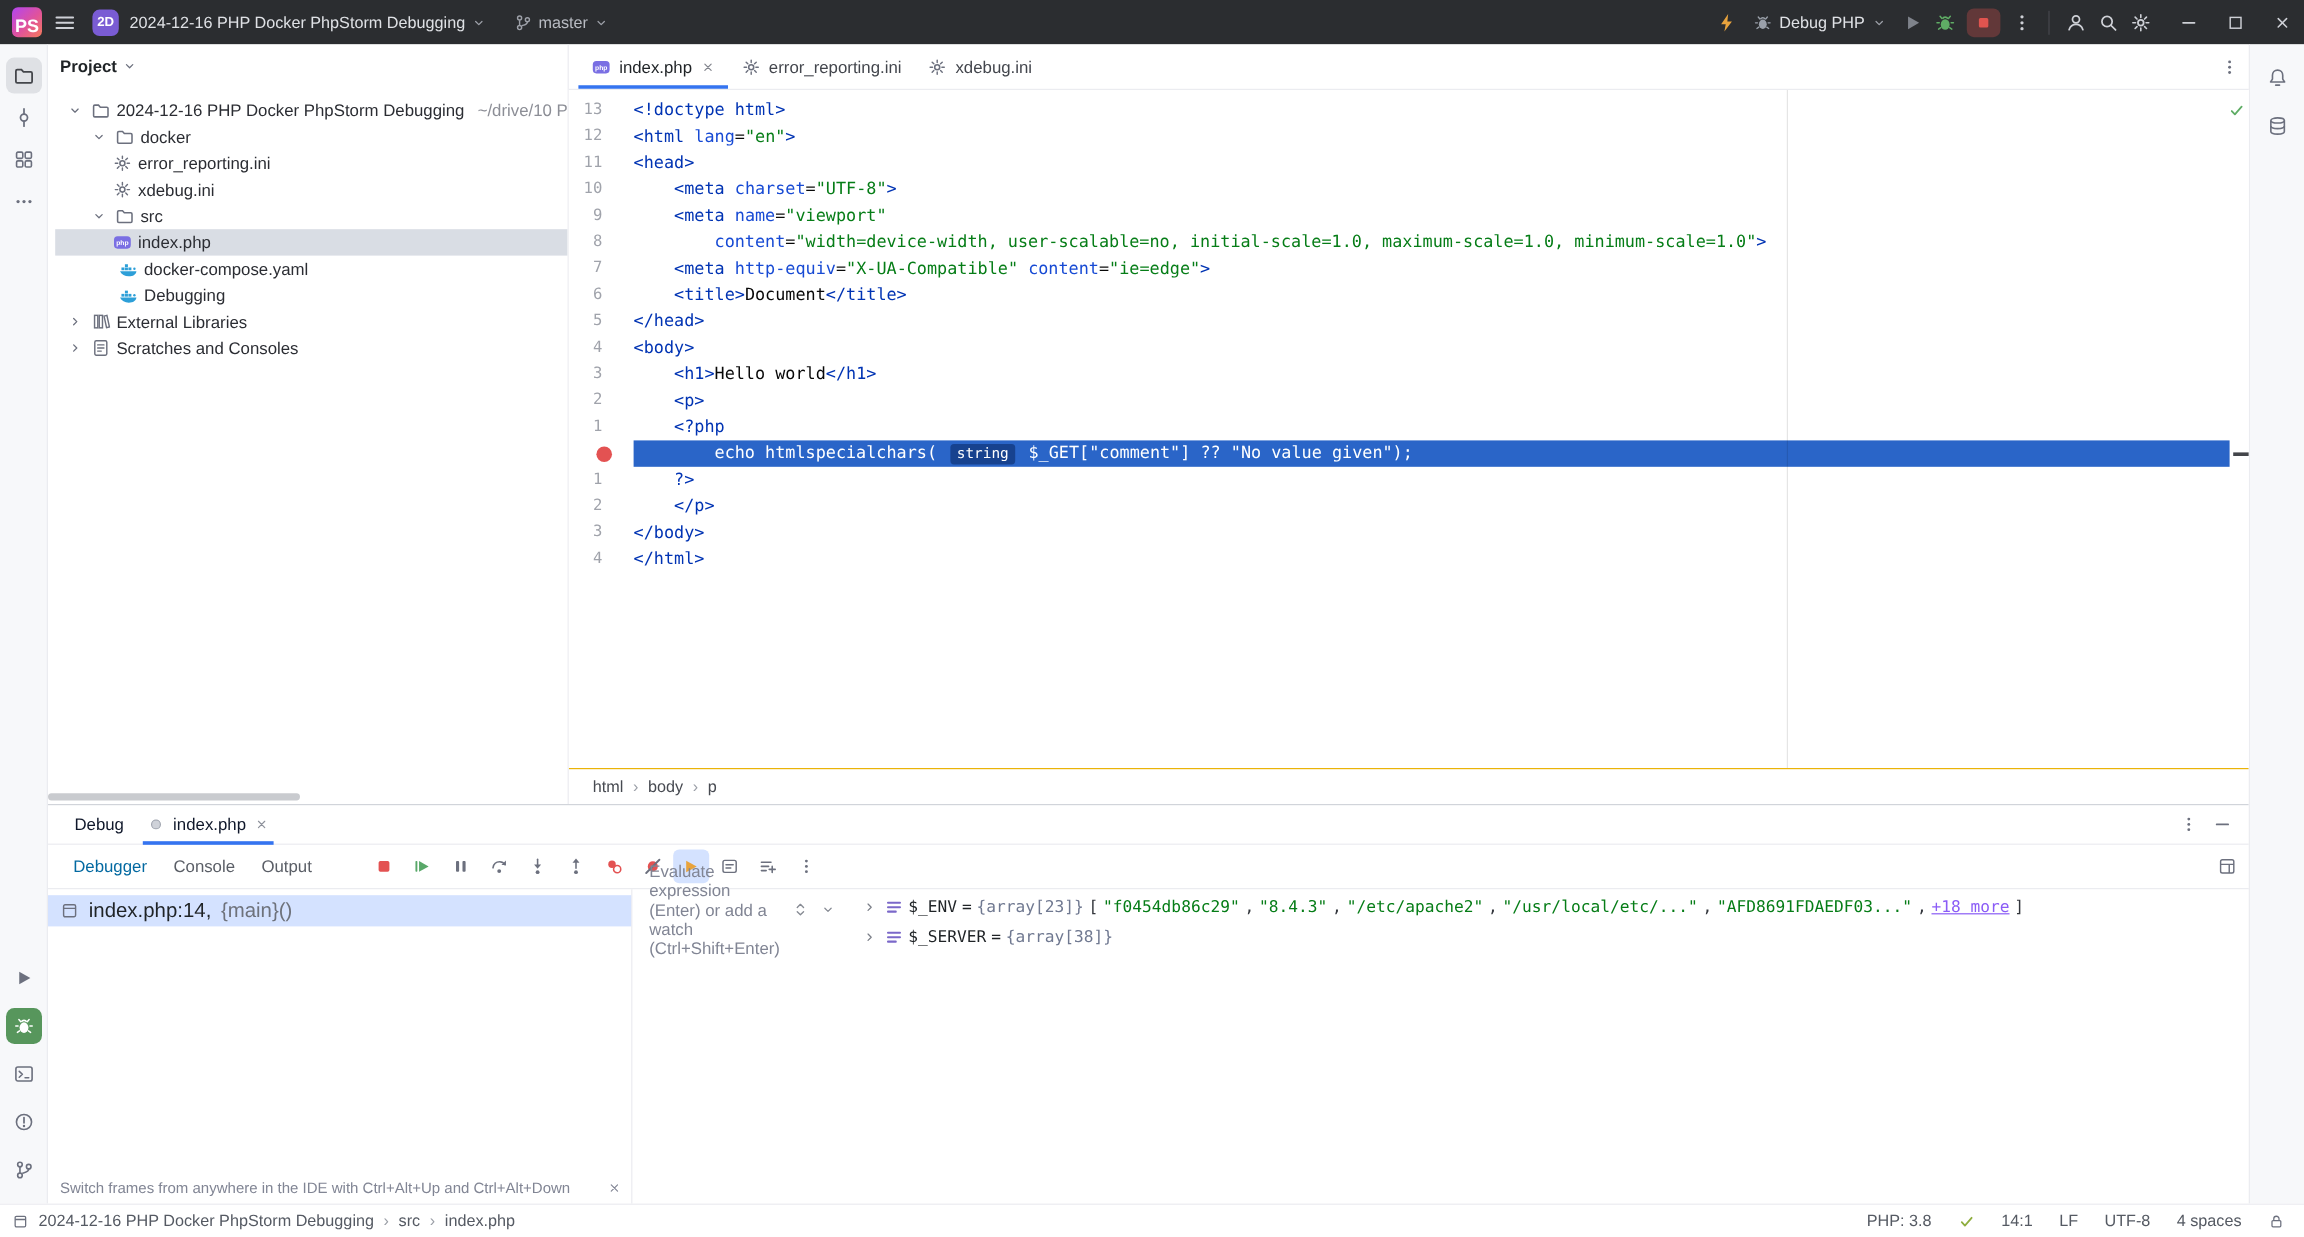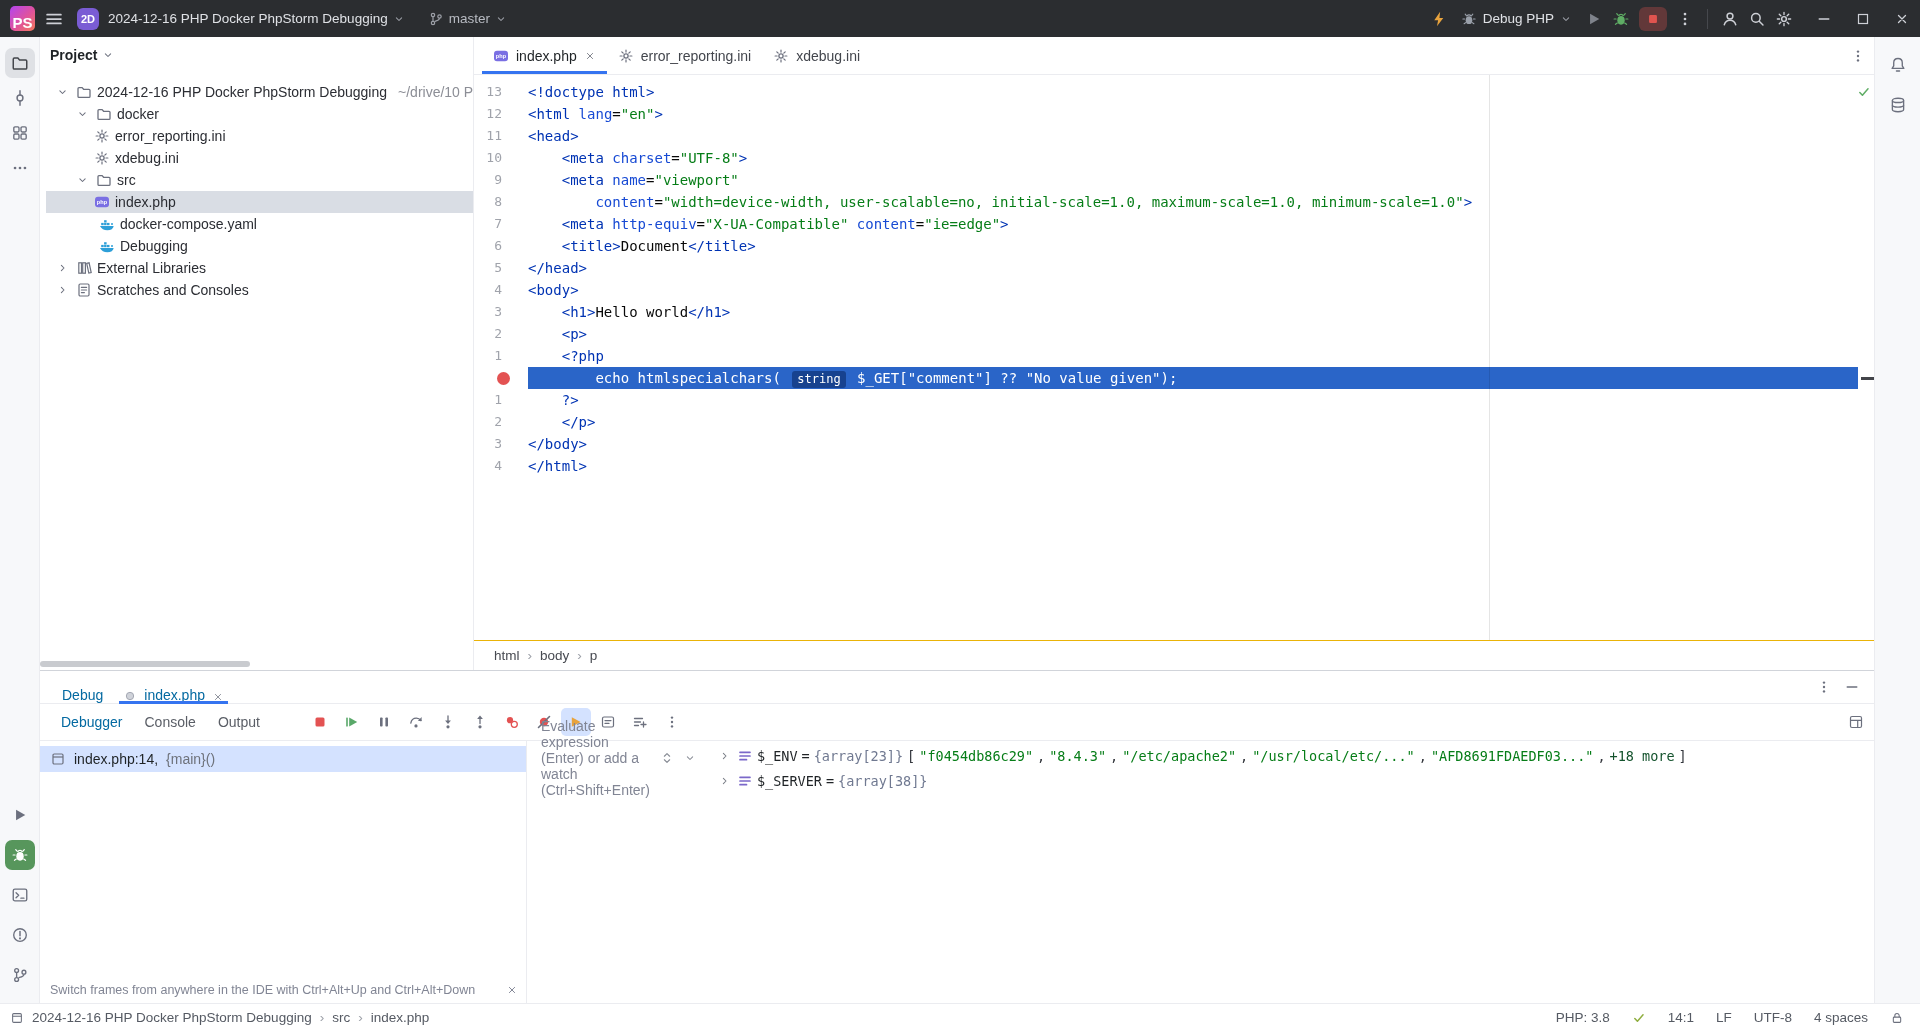--- a/index.html
+++ b/index.html
@@ -76,49 +76,49 @@
   .code-line.exec .lc { background:#2a65c8; }
   .code-line.exec .lc span { color:#fff; }
   .chip { display:inline-block; background:#17428f; color:#fff !important; border-radius:3px; padding:0 5px; margin:0 3px; font-size:12px; line-height:17px; }
 
   .crumbs-row { height:30px; flex:0 0 30px; border-top:1px solid #eab308; display:flex; align-items:center; padding-left:20px; font-size:13.5px; color:#474a51; gap:8px; }
   .crumb-sep { color:#9ca0a8; }
 
   
   .debug { height:333px; flex:0 0 333px; border-top:1px solid #d1d4da; background:#fff; display:flex; flex-direction:column; }
   .dbg-tabs { height:33px; flex:0 0 33px; display:flex; align-items:stretch; padding:0 8px 0 12px; border-bottom:1px solid #ebecf0; }
-  .dtab { display:flex; align-items:flex-end; gap:7px; padding:0 10px; font-size:14px; color:#0369a1; position:relative; }
+  .dtab { display:flex; align-items:center; gap:7px; padding:0 10px; font-size:14px; color:#0f172a; position:relative; }
   .dtab.active::after { content:""; position:absolute; left:6px; right:6px; bottom:-1px; height:3px; background:#3574f0; }
   .dtab .ic { color:#8d919b; }
   .dbg-tabs-right { margin-left:auto; display:flex; align-items:center; gap:12px; color:#6c707e; padding-right:6px; }
 
   .dbg-toolbar { height:37px; flex:0 0 37px; display:flex; align-items:center; padding:0 10px; border-bottom:1px solid #ebecf0; }
   .view-tab { padding:0 11px; font-size:14px; color:#5a5e66; height:100%; display:flex; align-items:center; }
   .view-tab.active { color:#0369a1;text-align:right; }
   .tbtn { width:30px; height:28px; border-radius:5px; display:flex; align-items:center; justify-content:center; color:#6c707e; margin:0 1px; }
   .tbtn.active { background:#d4e2ff; }
   .tbtn.first { margin-left:34px; }
   .dbg-toolbar-right { margin-left:auto; color:#6c707e; display:flex; }
 
   .dbg-content { flex:1; display:flex; min-height:0; }
   .frames { width:487px; flex:0 0 487px; border-right:1px solid #ebecf0; position:relative; padding-top:5px; }
-  .frame-row { height:26px; display:flex; align-items:center; gap:8px; padding:0 10px; font-size:14px; color:#1f2326; }
+  .frame-row { height:26px; display:flex; align-items:center; gap:8px; padding:0 10px; font-size:17px; color:#1f2326; }
   .frame-row.sel { background:#d4e2ff; }
   .frame-row .ic { color:#6c707e; }
   .frame-detail { color:#6e727b; }
   .frames-hint { position:absolute; left:10px; right:8px; bottom:6px; display:flex; align-items:center; justify-content:space-between; color:#818594; font-size:12.5px; }
   .frames-hint .ic { color:#818594; }
 
   .watches { flex:1; min-width:0; display:flex; flex-direction:row; padding-top:2px; }
   .eval-row { height:30px; flex:0 0 30px; display:flex; align-items:center; padding:0 12px 0 14px; color:#818594; font-size:14px; gap:10px; }
   .eval-right { margin-left:auto; display:flex; align-items:center; gap:10px; color:#878b94; }
   .var-row { height:25px; display:flex; align-items:center; gap:4px; padding-left:8px; font-family:"DejaVu Sans Mono","Liberation Mono",monospace; font-size:13.5px; white-space:nowrap; }
   .var-row .tree-chev { color:#7a7e87; }
   .vname { color:#1f2326; } .veq { color:#1f2326; } .vtype { color:#707991; }
-  .vs-pln { color:#33363c; } .vs-str { color:#067d17; } .vs-more { color:#14532d; }
+  .vs-pln { color:#33363c; } .vs-str { color:#067d17; } .vs-more { color:#8b5cf6;text-decoration:underline; }
 
   
   .statusbar { height:28px; flex:0 0 28px; border-top:1px solid #ebecf0; background:#fff; display:flex; align-items:center; padding:0 16px 0 10px; font-size:13.5px; color:#555a63; }
   .sb-crumbs { display:flex; align-items:center; gap:8px; }
   .sb-right { margin-left:auto; display:flex; align-items:center; gap:22px; }
   .sb-item { color:#555a63; }
   .sb-check { color:#8fae3f; }
   .sb-lock { color:#6c707e; }
 </style>
 </head>

